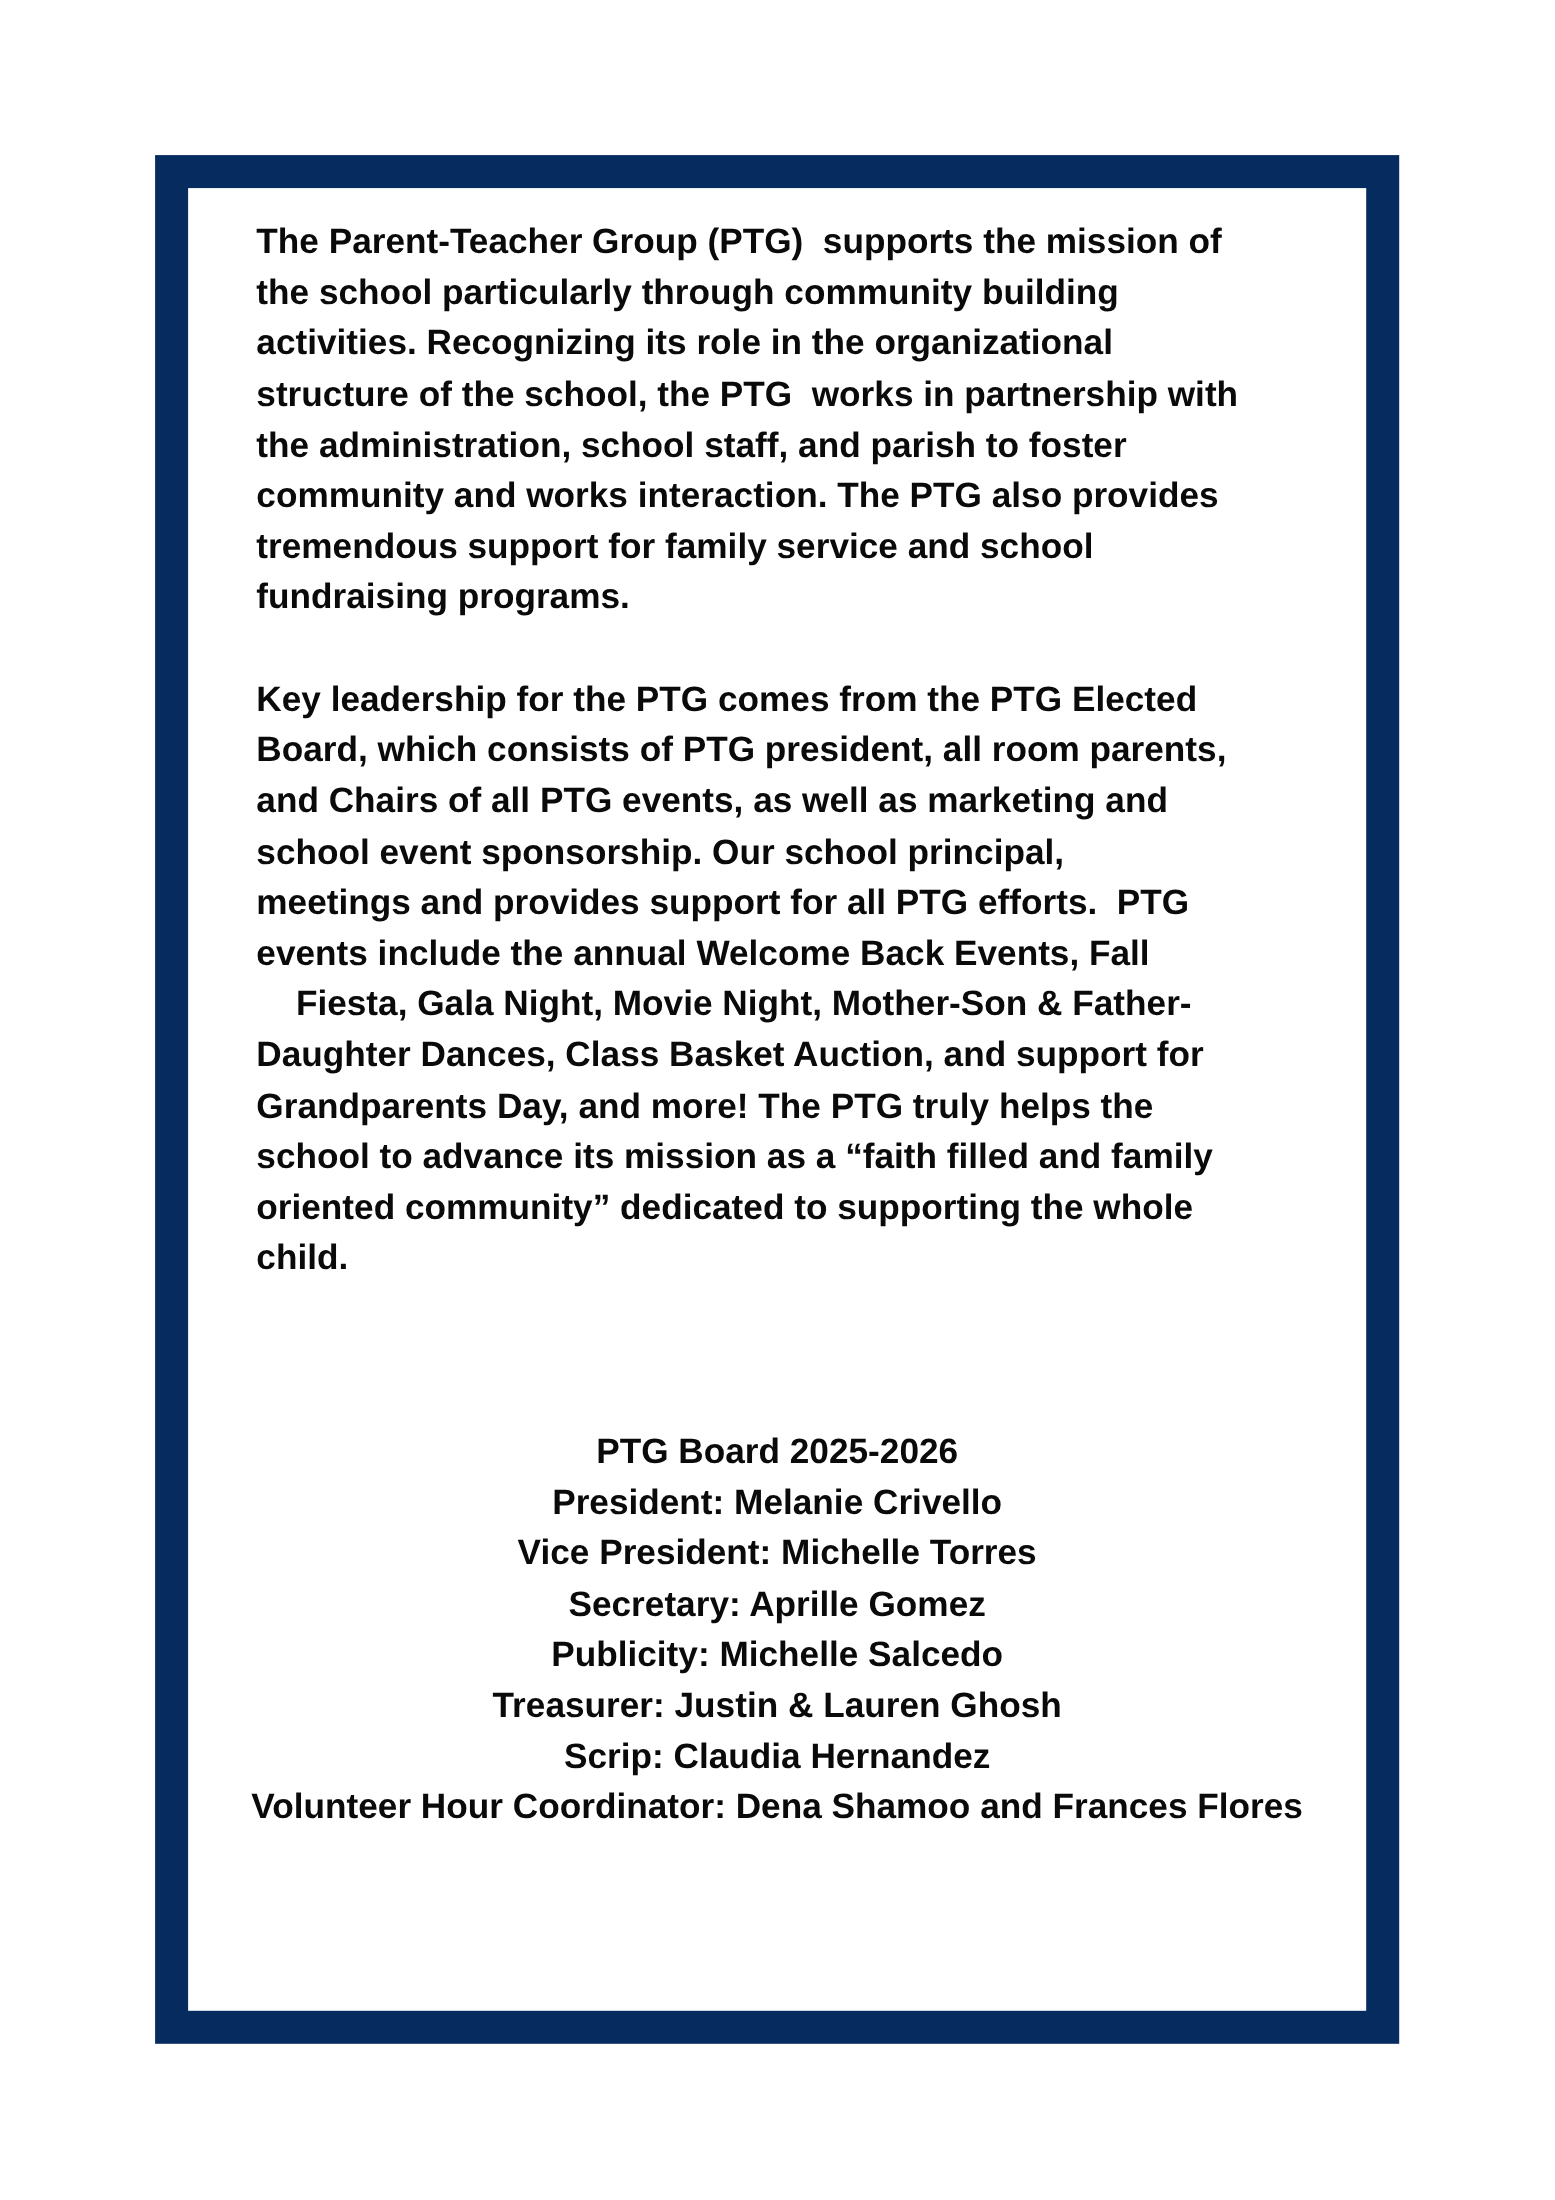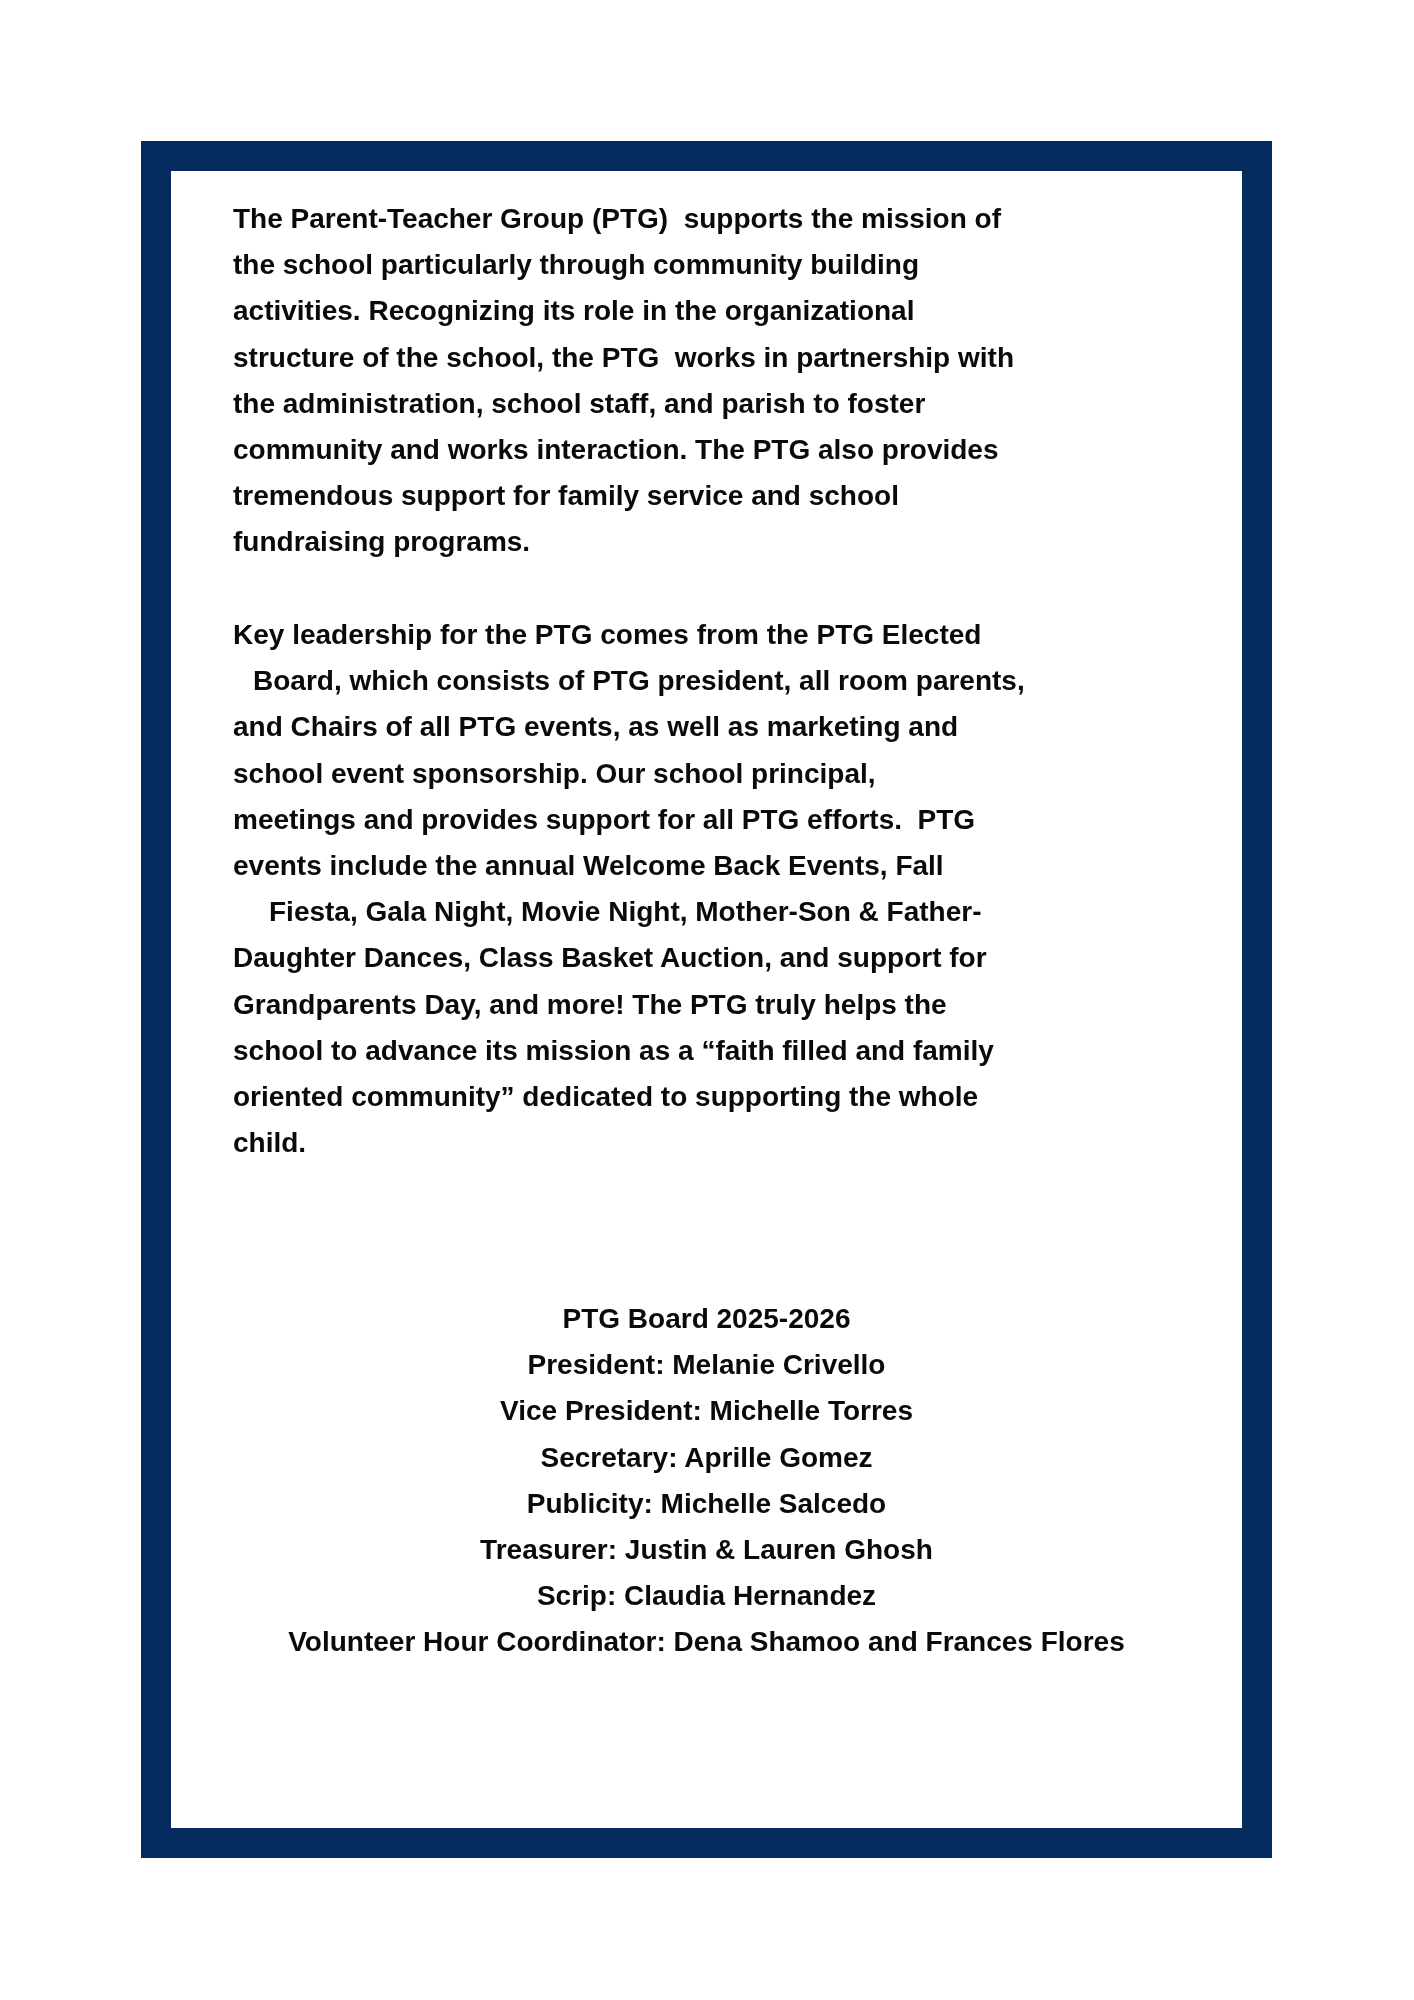--- a/index.html
+++ b/index.html
@@ -22,21 +22,21 @@
     width: 1131px;
     height: 1717px;
     box-sizing: border-box;
     border: 30px solid #062b5e;
     background: #ffffff;
   }
   .block {
     position: absolute;
     margin: 0;
     font-weight: 700;
-    font-size: 28px;
+    font-size: 32px;
     line-height: 46.2px;
   }
   .block .line {
     display: block;
     white-space: pre;
     height: 46.2px;
   }
   .para {
     left: 233px;
   }
@@ -66,21 +66,21 @@
   <span class="line" style="transform: scaleX(1);">activities. Recognizing its role in the organizational</span>
   <span class="line fit-ref" style="transform: scaleX(1);">structure of the school, the PTG  works in partnership with</span>
   <span class="line" style="transform: scaleX(1);">the administration, school staff, and parish to foster</span>
   <span class="line" style="transform: scaleX(1);">community and works interaction. The PTG also provides</span>
   <span class="line" style="transform: scaleX(1);">tremendous support for family service and school</span>
   <span class="line" style="transform: scaleX(1);">fundraising programs.</span>
 </div>
 
 <div class="block para" id="para-2">
   <span class="line" style="transform: scaleX(1);">Key leadership for the PTG comes from the PTG Elected</span>
-  <span class="line" style="transform: scaleX(1); margin-left: 20px;">Board, which consists of PTG president, all room parents,</span>
+  <span class="line" style="transform: scaleX(1);">Board, which consists of PTG president, all room parents,</span>
   <span class="line" style="transform: scaleX(1);">and Chairs of all PTG events, as well as marketing and</span>
   <span class="line" style="transform: scaleX(1);">school event sponsorship. Our school principal,</span>
   <span class="line" style="transform: scaleX(1);">meetings and provides support for all PTG efforts.  PTG</span>
   <span class="line" style="transform: scaleX(1);">events include the annual Welcome Back Events, Fall</span>
   <span class="line" style="transform: scaleX(1); margin-left: 36px;">Fiesta, Gala Night, Movie Night, Mother-Son &amp; Father-</span>
   <span class="line" style="transform: scaleX(1);">Daughter Dances, Class Basket Auction, and support for</span>
   <span class="line" style="transform: scaleX(1);">Grandparents Day, and more! The PTG truly helps the</span>
   <span class="line" style="transform: scaleX(1);">school to advance its mission as a “faith filled and family</span>
   <span class="line" style="transform: scaleX(1);">oriented community” dedicated to supporting the whole</span>
   <span class="line" style="transform: scaleX(1);">child.</span>

